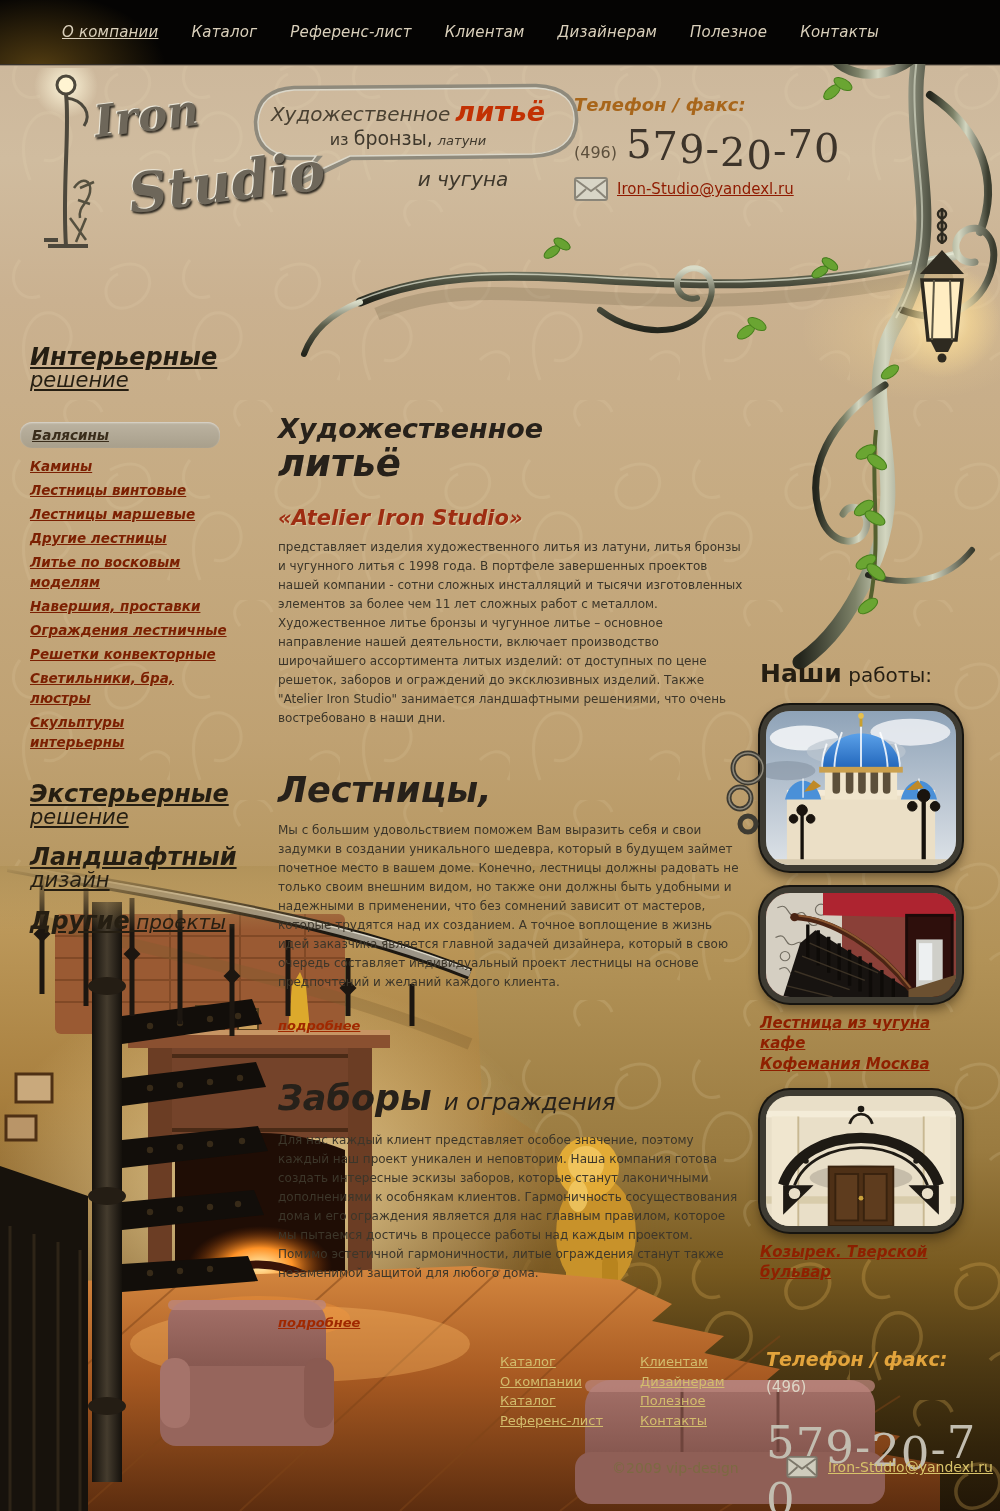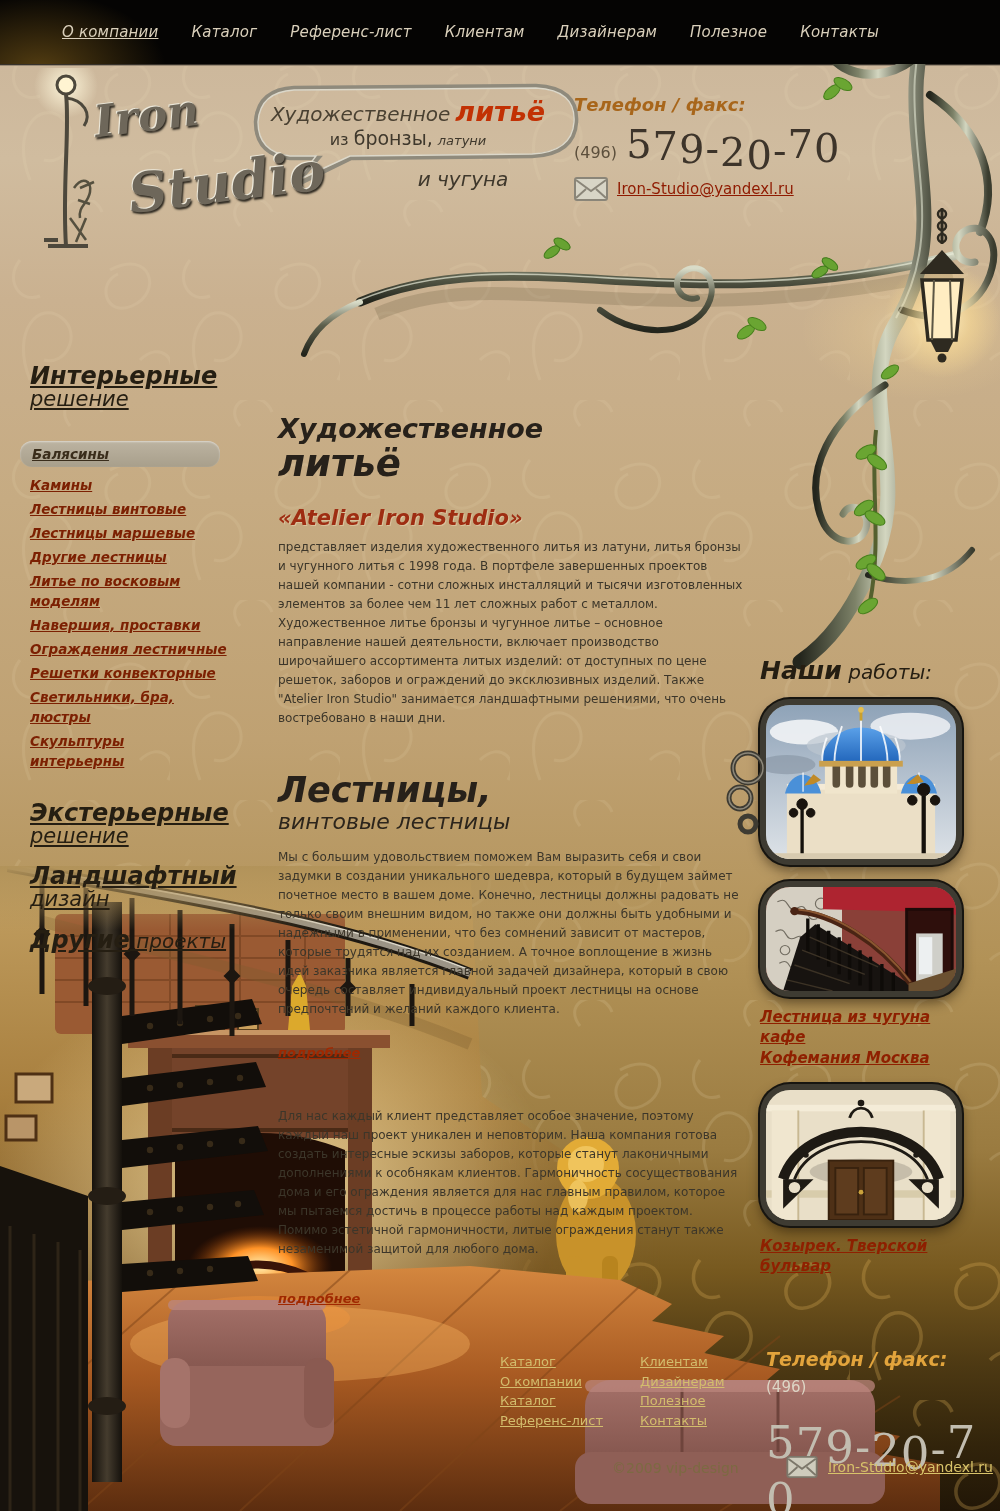--- a/index.html
+++ b/index.html
@@ -32,21 +32,21 @@
 .bl3{display:block;margin-top:18px;padding-left:110px;font-style:italic;font-size:20px;color:#3f382c}
 
 #contact{left:574px;top:94px;width:230px;z-index:6}
 .c-label{font-style:italic;font-weight:bold;font-size:18px;color:#a8661b}
 .c-numrow{margin-top:6px;white-space:nowrap}
 .c-area{font-size:16px;color:#5c4f3c;margin-right:4px}
 .c-num{font-family:"DejaVu Serif",serif;font-size:40px;color:#3d342a;letter-spacing:1px}
 .c-mailrow{margin-top:10px;display:flex;align-items:center;gap:9px}
 .maillink{font-size:15px;color:#8f1a00;text-decoration:underline}
 
-#sidebar{left:30px;top:364px;width:210px;z-index:6}
+#sidebar{left:30px;top:345px;width:210px;z-index:6}
 .side-h{font-style:italic;color:#251e12;line-height:1.04;margin-bottom:2px}
 .side-h .l1{font-size:24px;font-weight:bold;text-decoration:underline;display:inline-block}
 .side-h .l2{font-size:21px;text-decoration:underline;display:inline-block}
 .side-h .l2b{font-size:20px;font-style:italic;text-decoration:underline}
 .side-list{margin-top:30px}
 .side-item{display:block;font-style:italic;font-weight:bold;font-size:13.5px;color:#7c2002;
  text-decoration:underline;line-height:20px;margin-bottom:4px;white-space:pre-line}
 .side-item.pill{background:linear-gradient(180deg,#bcb3a1,#a89f8b);border-radius:12px;padding:3px 12px;
  color:#3a2d1b;margin:0 0 8px -10px;width:200px;box-shadow:inset 0 1px 2px rgba(255,255,255,.5)}
 .gap{height:26px}
@@ -57,21 +57,21 @@
 .brand{margin-top:22px;font-style:italic;font-weight:bold;font-size:21px;color:#9e2d12;text-shadow:1px 1px 0 rgba(255,240,210,.35)}
 .para{margin-top:8px;font-size:12px;color:#3c362a;line-height:19px}
 .h2{font-style:italic;font-weight:bold;font-size:35px;color:#27211a;line-height:1.05}
 .h2sub{font-style:italic;font-size:22px;color:#2c251c;line-height:1.2}
 .h2suf{font-style:italic;font-weight:normal;font-size:23px}
 .sec-stairs{margin-top:44px}
 .sec-fences{margin-top:46px}
 .more{display:inline-block;margin-top:26px;font-style:italic;font-weight:bold;font-size:13px;color:#a02800;text-decoration:underline}
 
 #works{left:760px;top:662px;width:216px;z-index:6}
-.works-title{font-style:italic;color:#251e12;line-height:18px}
+.works-title{color:#251e12;line-height:24px}
 .works-title .em{font-size:25px;font-weight:bold}
 .works-title .rest{font-size:20px}
 .frame{position:relative;width:202px;border:6px solid #3e3b32;border-radius:30px;overflow:hidden;background:#6b6558;
  box-shadow:0 0 0 2px #171510,0 6px 12px rgba(25,16,4,.5),inset 0 0 0 2px #8d887a;margin-top:16px}
 .frame svg{width:100%;height:100%}
 .deco{position:absolute;pointer-events:none;z-index:2}
 .cap{display:block;margin-top:10px;font-style:italic;font-weight:bold;font-size:15px;color:#8f2000;
  text-decoration:underline;line-height:1.35;white-space:pre-line}
 
 .f-link{display:block;font-size:13px;color:#d3bd6d;text-decoration:underline;line-height:19.5px}
@@ -469,25 +469,25 @@
       <h1>
         <div class="h1a">Художественное</div>
         <div class="h1b">литьё</div>
       </h1>
       <div class="brand">«Atelier Iron Studio»</div>
       <p class="para">представляет изделия художественного литья из латуни, литья бронзы и чугунного литья с 1998 года. В портфеле завершенных проектов нашей компании - сотни сложных инсталляций и тысячи изготовленных элементов за более чем 11 лет сложных работ с металлом.</p>
       <p class="para" style="margin-top:0">Художественное литье бронзы и чугунное литье – основное направление нашей деятельности, включает производство широчайшего ассортимента литых изделий: от доступных по цене решеток, заборов и ограждений до эксклюзивных изделий. Также "Atelier Iron Studio" занимается ландшафтными решениями, что очень востребовано в наши дни.</p>
     </section>
     <section class="sec-stairs">
       <h2 class="h2">Лестницы,</h2>
-      <div class="h2sub">винтовые лестницы</div>
       <p class="para" style="margin-top:12px">Мы с большим удовольствием поможем Вам выразить себя и свои задумки в создании уникального шедевра, который в будущем займет почетное место в вашем доме. Конечно, лестницы должны радовать не только своим внешним видом, но также они должны быть удобными и надежными в применении, что без сомнений зависит от мастеров, которые трудятся над их созданием. А точное воплощение в жизнь идей заказчика является главной задачей дизайнера, который в свою очередь составляет индивидуальный проект лестницы на основе предпочтений и желаний каждого клиента.</p>
       <a class="more">подробнее</a>
     </section>
     <section class="sec-fences">
+      <h2 class="h2"><span>Заборы</span> <span class="h2suf">и ограждения</span></h2>
       <p class="para" style="margin-top:14px">Для нас каждый клиент представляет особое значение, поэтому каждый наш проект уникален и неповторим. Наша компания готова создать интересные эскизы заборов, которые станут лаконичными дополнениями к особнякам клиентов. Гармоничность сосуществования дома и его ограждения является для нас главным правилом, которое мы пытаемся достичь в процессе работы над каждым проектом. Помимо эстетичной гармоничности, литые ограждения станут также незаменимой защитой для любого дома.</p>
       <a class="more" style="margin-top:32px">подробнее</a>
     </section>
   </main>
 
   <section id="works" class="abs">
     <div class="works-title">
       <span class="em">Наши</span><span class="rest"> работы:</span>
     </div>
 

